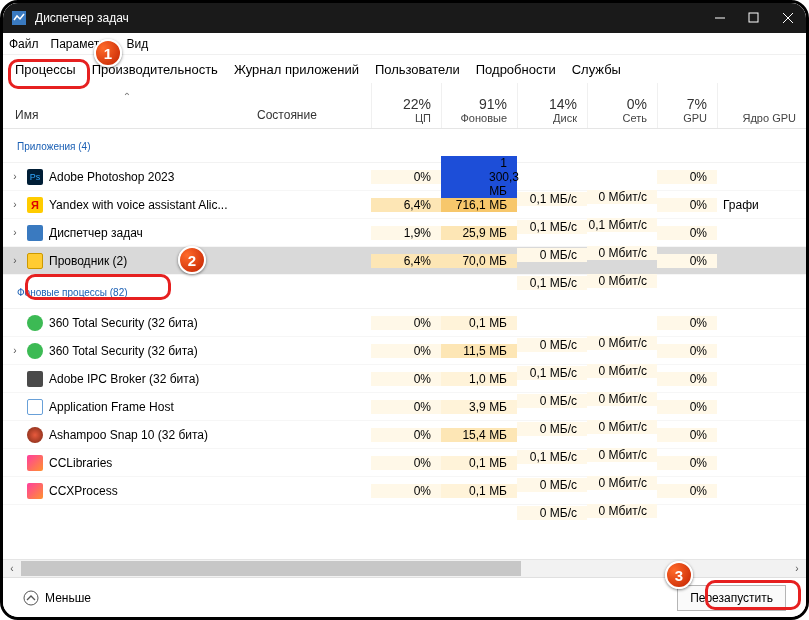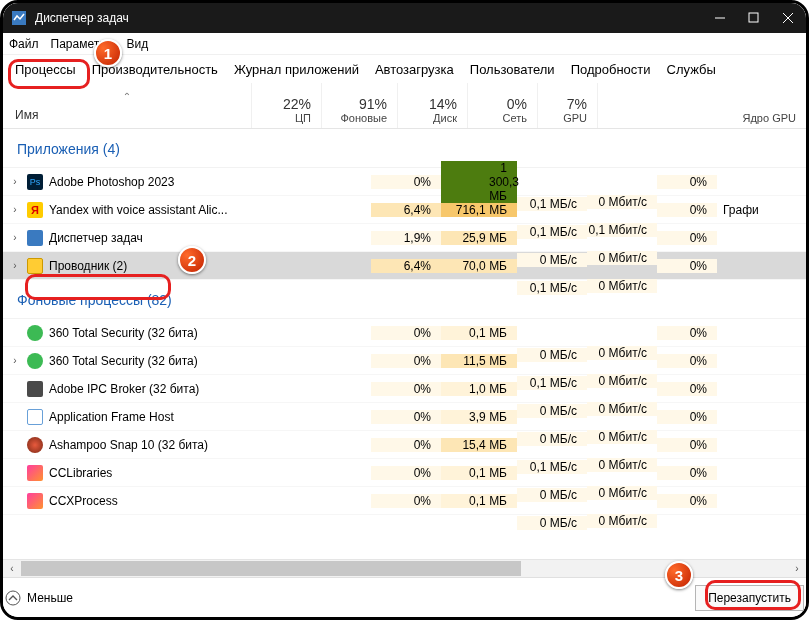--- a/index.html
+++ b/index.html
@@ -33,48 +33,48 @@
 .hc-cpu { width: 70px; } .hc-mem { width: 76px; } .hc-disk { width: 70px; } .hc-net { width: 70px; }
 .hc-gpu { width: 60px; } .hc-gpuc { flex: 1; min-width: 0; }
 
 
 .body { flex: 1; overflow: hidden; position: relative; }
 .scroll { position: absolute; inset: 0; overflow-y: auto; overflow-x: hidden; }
 .scroll::-webkit-scrollbar { width: 18px; height: 18px; }
 .scroll::-webkit-scrollbar-thumb { background: #c7c7c7; }
 .scroll::-webkit-scrollbar-track { background: #f0f0f0; }
 
-.group-header { color: #1a5fb4; font-size: 14px; padding: 12px 8px 10px 14px; border-bottom: 1px solid #f2f2f2; }
+.group-header { color: #1a5fb4; font-size: 10px; padding: 12px 8px 10px 14px; border-bottom: 1px solid #f2f2f2; }
 .row { display: flex; align-items: center; height: 28px; font-size: 12px; border-bottom: 1px solid #f6f6f6; }
 .row.selected { background: #d9d9d9; }
 .cell-name { width: 248px; display: flex; align-items: center; padding-left: 6px; gap: 6px; overflow: hidden; white-space: nowrap; }
 .expander { width: 12px; text-align: center; color: #555; font-size: 10px; }
 .proc-icon { width: 16px; height: 16px; display: inline-block; border-radius: 2px; }
 .cell-state { width: 120px; }
 .cell { text-align: right; padding-right: 10px; }
 .c-cpu { width: 70px; } .c-mem { width: 76px; } .c-disk { width: 70px; margin-top: 45px; } .c-net { width: 70px; }
 .c-gpu { width: 60px; } .c-gpuc { flex: 1; text-align: left; padding-left: 6px; }
 
 
-.h-mem-vhigh { background: #4d7c0f; color: #000; padding-left: 48px; }
+.h-mem-vhigh { background: #1d4ed8; color: #000; padding-left: 48px; }
 .h-mem-high { background: #f7c76b; }
 .h-mem-med { background: #fde6b5; }
 .h-mem-low { background: #fff3d9; }
 .h-cpu-low { background: #fff8e8; }
 .h-cpu-med { background: #fde6b5; }
 .h-disk-low { background: #fff8e8; }
 .h-net-low { background: #fff8e8; margin-top: 40px; }
 .h-gpu-low { background: #fff8e8; }
 
 .hscroll { height: 18px; display: flex; align-items: center; background: #f2f2f2; border-top: 1px solid #e5e5e5; position: relative; }
 .hscroll .arrow { width: 18px; text-align: center; font-size: 10px; color: #555; }
 .hscroll .thumb { position: absolute; left: 18px; top: 1px; bottom: 1px; width: 500px; background: #c7c7c7; }
 
 
-.footer { height: 40px; border-top: 1px solid #e0e0e0; display: flex; align-items: center; padding: 0 2px; font-size: 12px; }
+.footer { height: 40px; border-top: 1px solid #e0e0e0; display: flex; align-items: center; padding: 0 20px; font-size: 12px; }
 .footer .less { display: flex; align-items: center; gap: 6px; cursor: pointer; }
 .footer .spacer { flex: 1; }
 .footer .restart-btn { padding: 5px 12px; border: 1px solid #b5b5b5; background: #fafafa; cursor: pointer; font-size: 12px; }
 
 
 .callout-box { position: absolute; border: 3px solid #e62020; border-radius: 10px; pointer-events: none; z-index: 50; }
 .callout-num { position: absolute; width: 28px; height: 28px; border-radius: 50%; background: radial-gradient(circle at 30% 30%, #ff6a2a, #c22100); color: #fff; font-weight: bold; display: flex; align-items: center; justify-content: center; font-size: 15px; border: 2px solid #fff; box-shadow: 0 1px 3px rgba(0,0,0,0.5); z-index: 60; }
 
 </style>
 </head>
@@ -111,31 +111,31 @@
   <div class="menubar">
     <span>Файл</span>
     <span>Параметры</span>
     <span>Вид</span>
   </div>
 
   <div class="tabs">
     <div class="tab active">Процессы</div>
     <div class="tab">Производительность</div>
     <div class="tab">Журнал приложений</div>
-    <div class="tab">Автозагрузка</div>
     <div class="tab">Пользователи</div>
     <div class="tab">Подробности</div>
     <div class="tab">Службы</div>
   </div>
 
   <div class="header-row">
     <div class="hc-name">
       <span class="sort-up">⌃</span>
       <span>Имя</span>
     </div>
+    <div class="hc-state">Состояние</div>
     <div class="hc-metric hc-cpu">
         <span class="pct">22%</span>
         <span class="lbl">ЦП</span>
       </div>
     <div class="hc-metric hc-mem">
         <span class="pct">91%</span>
         <span class="lbl">Фоновые</span>
       </div>
     <div class="hc-metric hc-disk">
         <span class="pct">14%</span>

